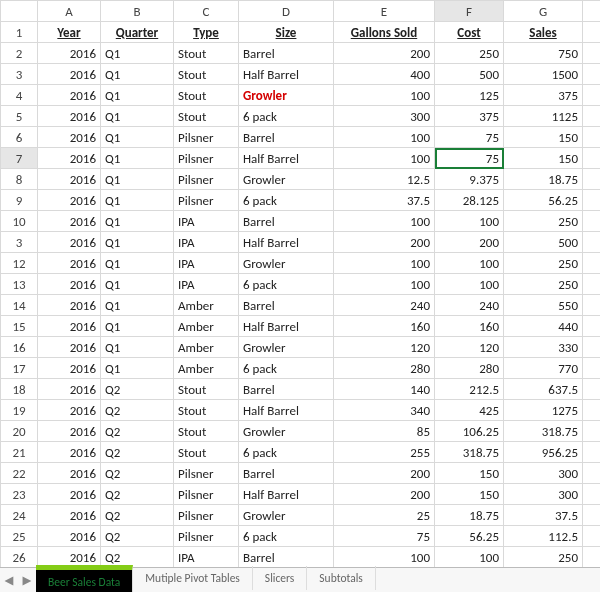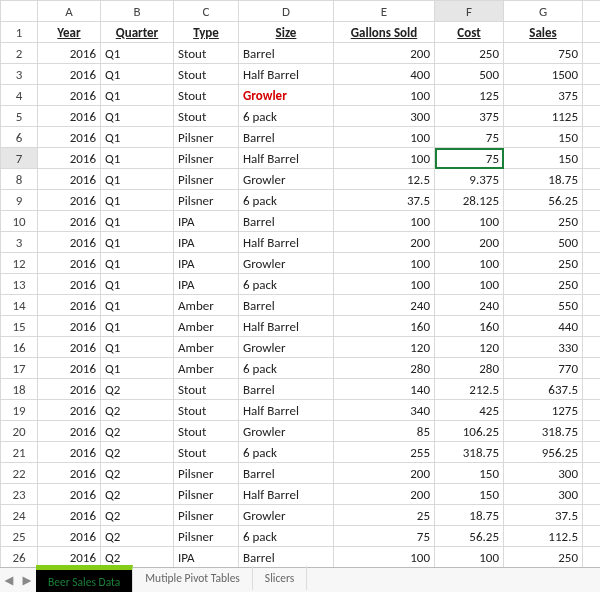--- a/index.html
+++ b/index.html
@@ -338,15 +338,16 @@
         </tbody>
     </table>
   </div>
   <div class="tabbar">
     <div class="scrollbtn">◀</div>
     <div class="scrollbtn">▶</div>
     <div class="tabs" style="display:flex;">
         <div class="tab active">Beer Sales Data</div>
         <div class="tab">Mutiple Pivot Tables</div>
         <div class="tab">Slicers</div>
+        <div class="tab">Subtotals</div>
       </div>
   </div>
 </div>
 
 </body></html>

